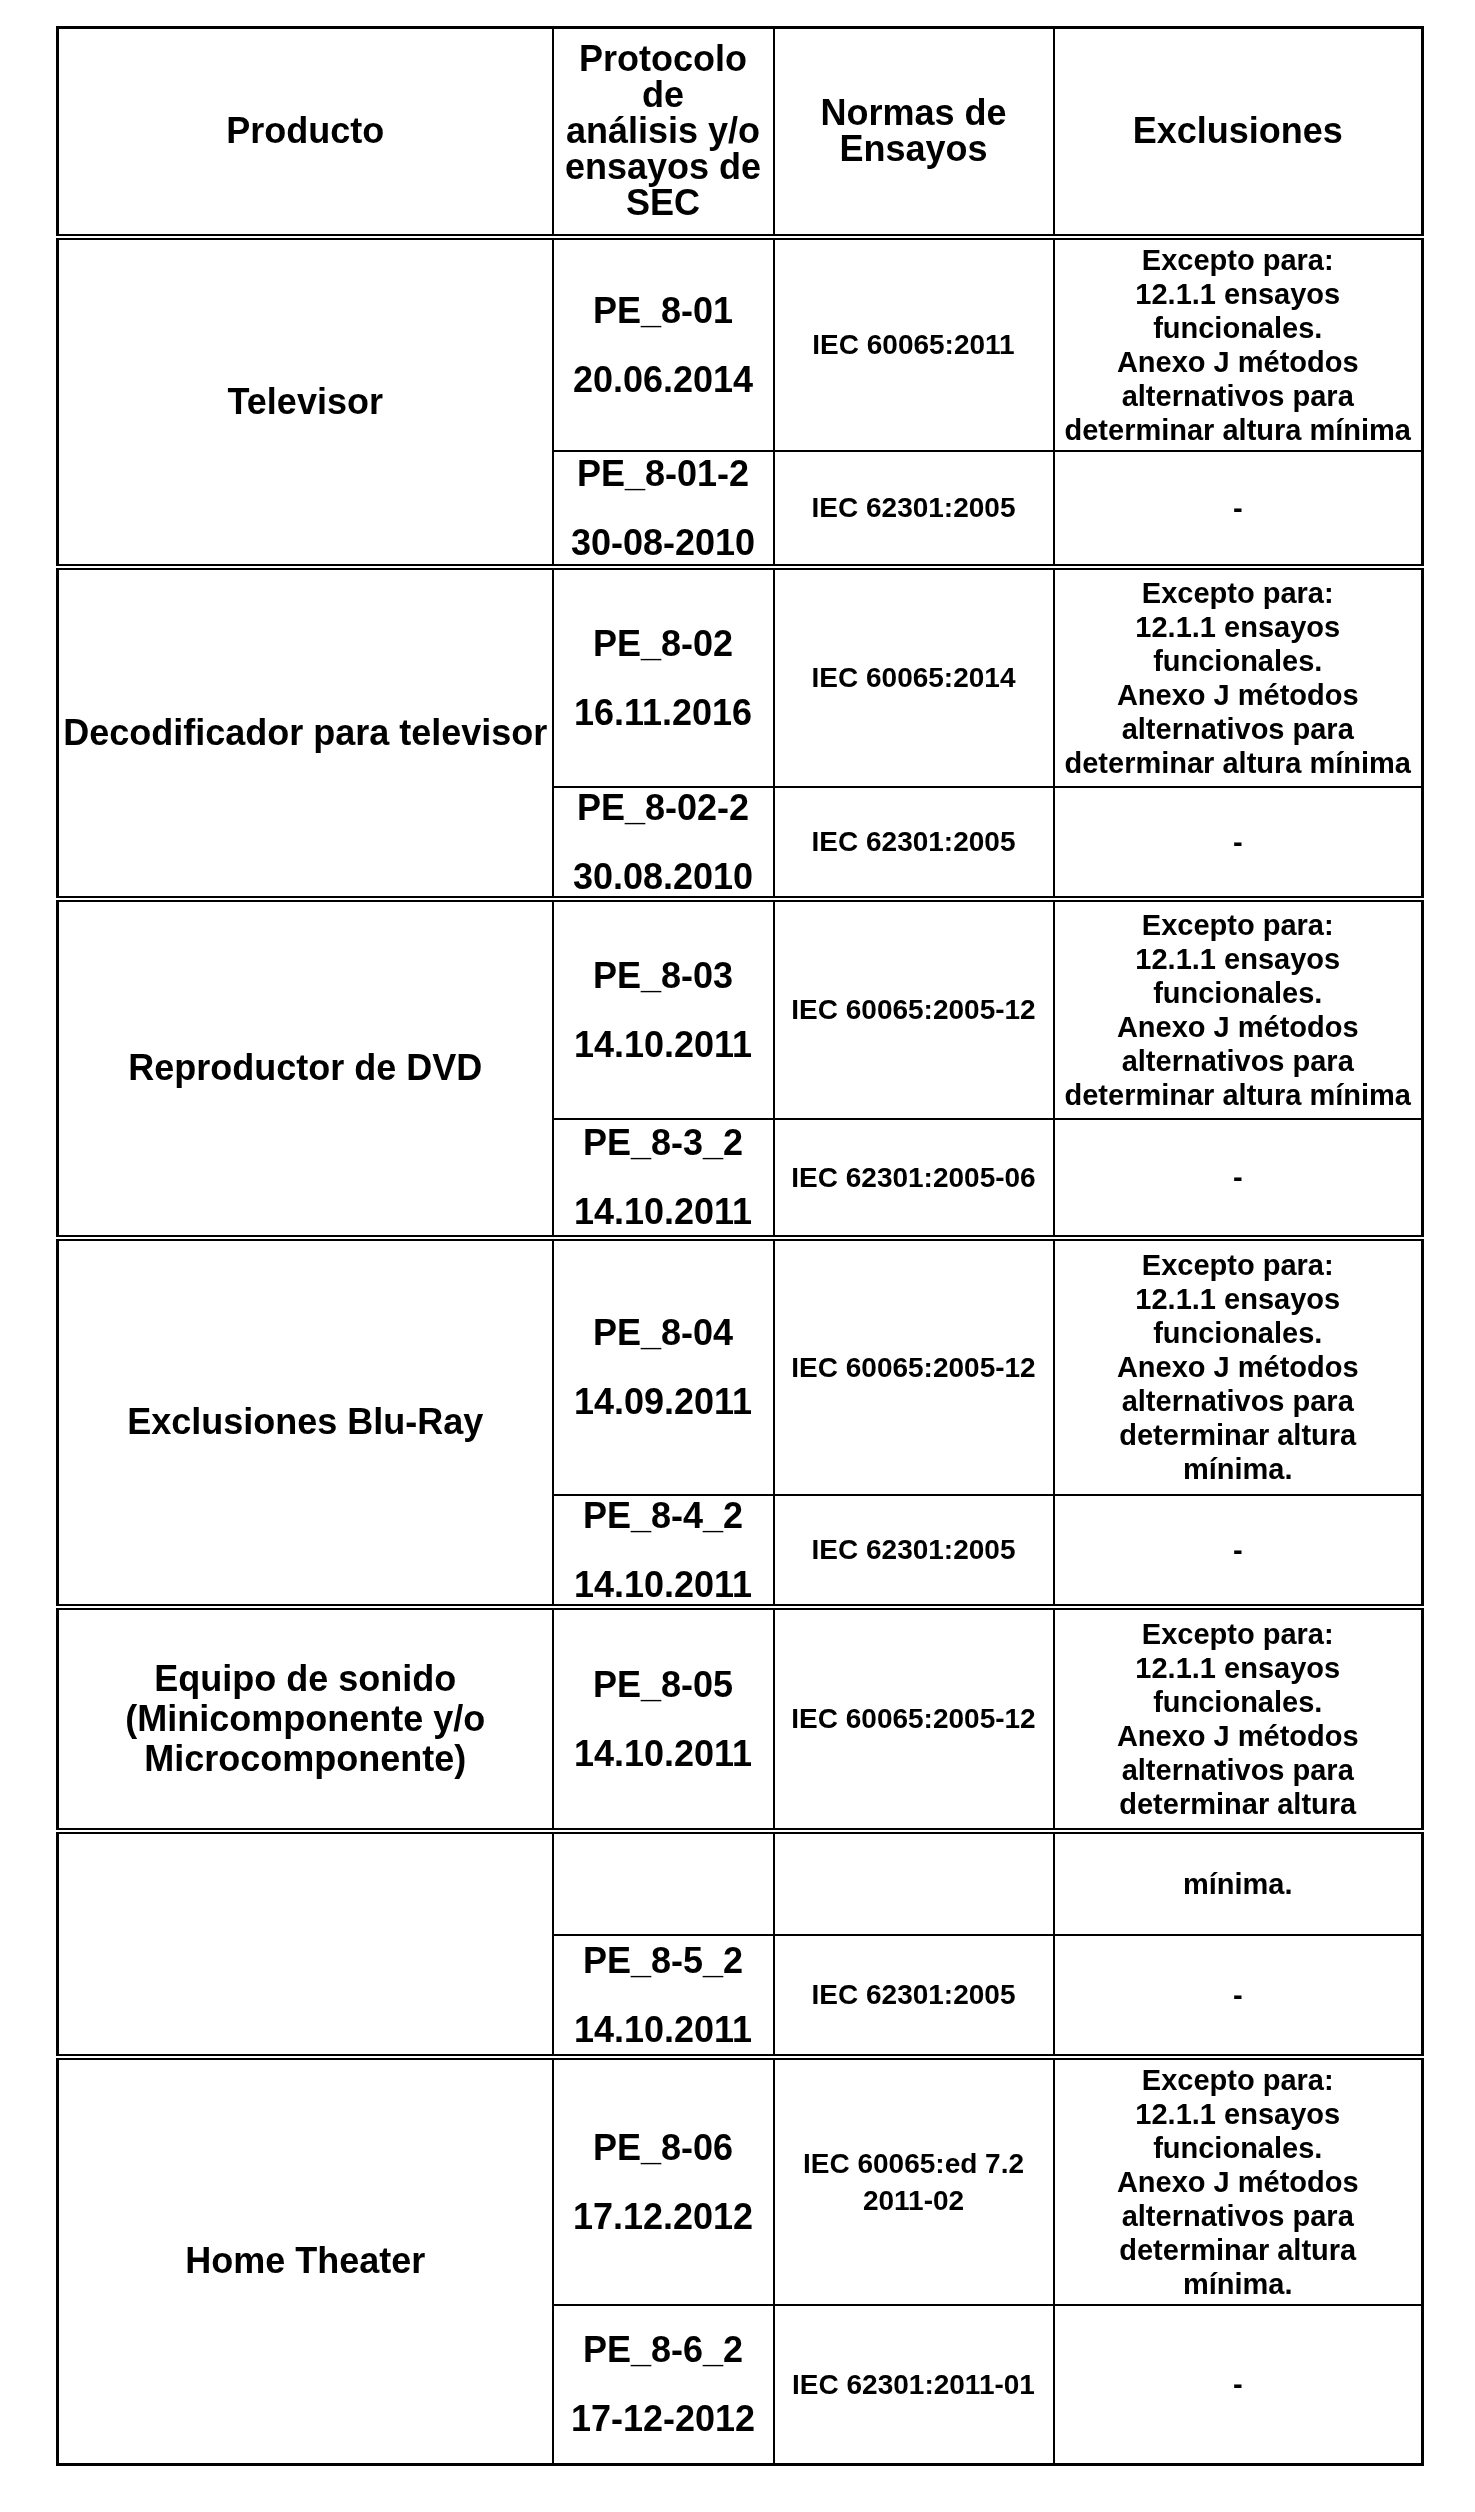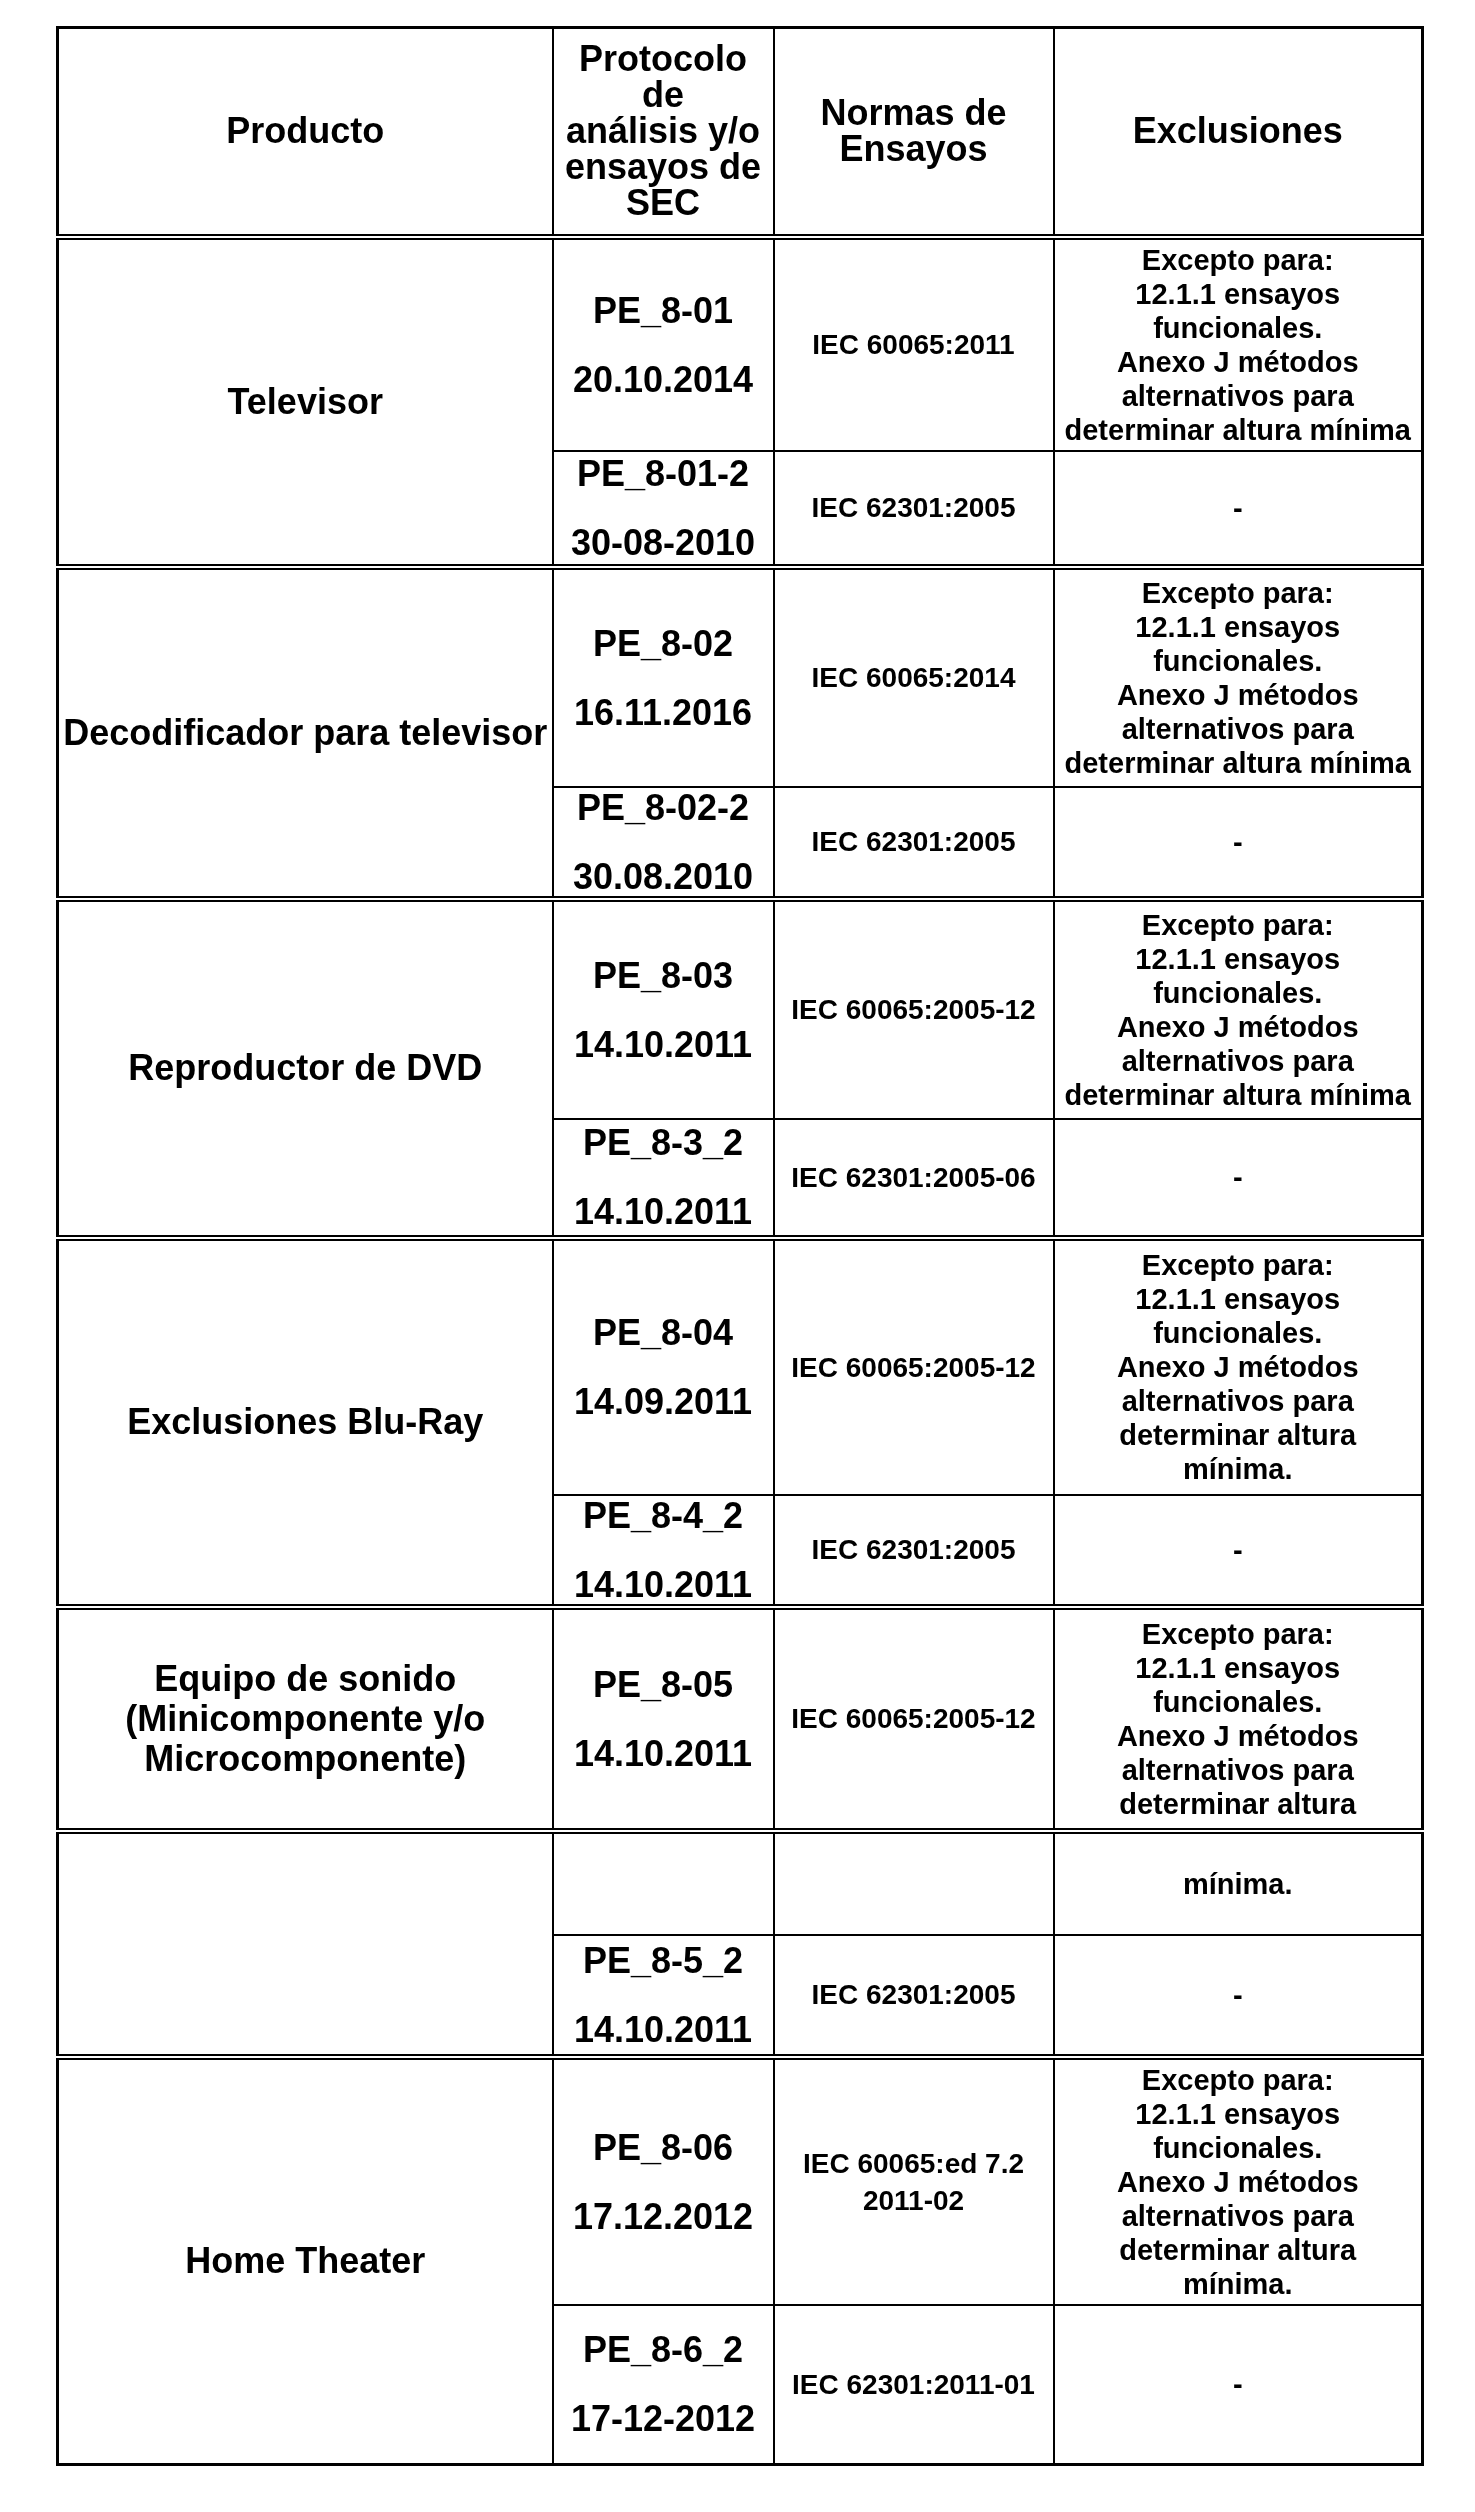--- a/index.html
+++ b/index.html
@@ -89,21 +89,21 @@
         <th>Normas de Ensayos</th>
         <th>Exclusiones</th>
       </tr>
     </thead>
     <tbody>
 
       <tr class="block-start" style="height:203px">
         <td class="product" rowspan="2">Televisor</td>
         <td class="protocol">
           <div class="code">PE_8-01</div>
-          <div class="date">20.10.2014</div>
+          <div class="date">20.06.2014</div>
         </td>
         <td class="norm">IEC 60065:2011</td>
         <td class="excl">Excepto para:
 12.1.1 ensayos
 funcionales.
 Anexo J métodos
 alternativos para
 determinar altura mínima</td>
       </tr>
       <tr style="height:116px">

